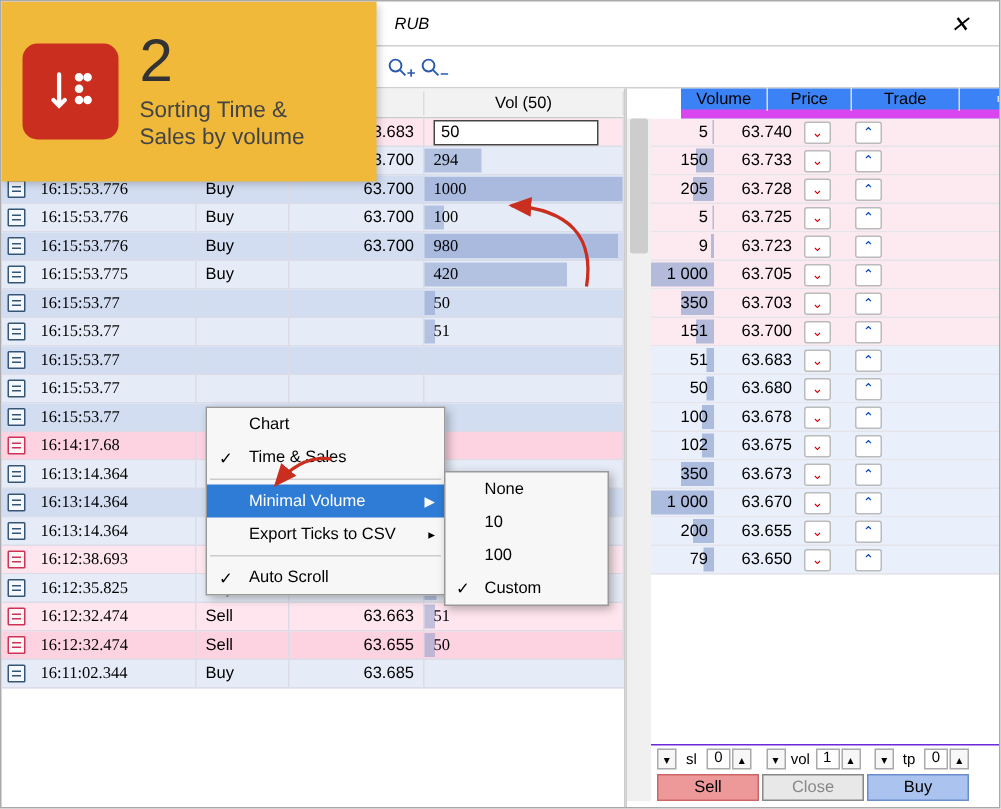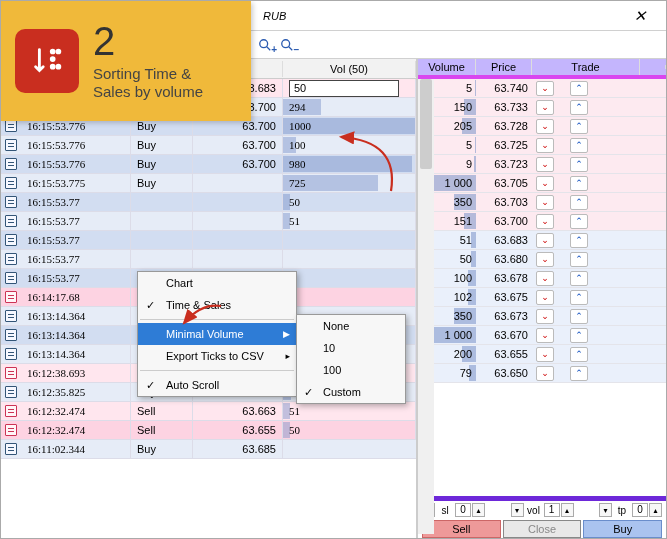--- a/index.html
+++ b/index.html
@@ -43,40 +43,40 @@
   .row.sell .doc-ic { border-color:#c35; color:#c35; background:#fff6f8; }
   .row.buy .doc-ic { border-color:#357; color:#357; background:#f6f8ff; }
 
   .vol-input { position:relative; }
   .vol-input input { width:110px; height:17px; font-size:11px; padding:0 4px; border:1px solid #444; background:#fff; }
 
   .scrollbar-v { position:absolute; right:0; top:78px; bottom:4px; width:16px; background:#f0f0f0; }
   .scrollbar-v .thumb { position:absolute; left:2px; right:2px; top:0; height:90px; background:#cdcdcd; border-radius:2px; }
 
   
-  .rhead { display:flex; background:#c4b5fd; border-bottom:4px solid #d946ef; height:20px; align-items:center; }
+  .rhead { display:flex; background:#3b82f6; border-bottom:6px solid #d946ef; height:20px; align-items:center;margin-left:36px; }
   .rhead > div { border-right:1px solid #ddd; padding:2px 4px; text-align:center; }
   .rc-vol { width:58px; text-align:right; }
   .rc-price { width:56px; text-align:right; }
   .rc-btn { width:26px; text-align:center; }
   .rc-gap { width:8px; }
   .rbody { flex:1; overflow:hidden; }
   .rrow { display:flex; height:19px; border-bottom:1px solid #e4e4ea; }
   .rrow > div { padding:0 4px; display:flex; align-items:center; height:100%; }
   .rrow .rc-vol { justify-content:flex-end; position:relative; }
   .rrow .rc-price { justify-content:flex-end; }
   .rrow.ask { background:#fdeaf0; }
   .rrow.bid { background:#eaf0fb; }
   .rc-bar { position:absolute; right:0; top:1px; bottom:1px; background:rgba(120,145,200,.55); z-index:0; }
   .rc-vol span { position:relative; z-index:1; }
   .vbtn { width:20px; height:15px; border:1px solid #bbb; border-radius:2px; background:#fff; display:flex; align-items:center; justify-content:center; font-size:9px; }
   .rrow.ask .vbtn { color:#c00; }
   .rrow.bid .vbtn { color:#04b; }
 
-  .rfooter { height:42px; border-top:5px solid #6d28d9; padding:2px 4px 0; font-size:10px; }
+  .rfooter { height:42px; border-top:1px solid #6d28d9; padding:2px 20px 0; font-size:10px; }
   .spin-row { display:flex; gap:2px; margin-bottom:3px; justify-content:space-between; }
   .spin { display:flex; align-items:center; gap:1px; }
   .spin .sb { width:13px; height:14px; border:1px solid #aaa; background:#f7f7f7; display:flex; align-items:center; justify-content:center; font-size:8px; }
   .spin .lbl { width:18px; text-align:center; }
   .spin .val { width:16px; text-align:center; border:1px solid #aaa; height:14px; line-height:12px; background:#fff; }
   .btn-row { display:flex; gap:2px; }
   .big-btn { flex:1; height:18px; border:1px solid #888; display:flex; align-items:center; justify-content:center; font-size:11px; }
   .big-btn.sell { background:#e99; border-color:#c66; }
   .big-btn.close { background:#e8e8e8; color:#888; }
   .big-btn.buy { background:#aac3ef; border-color:#6a8dcb; }
@@ -217,21 +217,21 @@
         </div>
         <div class="row buy">
           <div class="col-ic">
             <span class="doc-ic"></span>
           </div>
           <div class="col-time">16:15:53.775</div>
           <div class="col-type">Buy</div>
           <div class="col-price"></div>
           <div class="col-vol">
             <div class="vol-bar" style="width:72%"></div>
-            <span class="vol-txt">725</span>
+            <span class="vol-txt">420</span>
           </div>
         </div>
         <div class="row buy alt">
           <div class="col-ic">
             <span class="doc-ic"></span>
           </div>
           <div class="col-time">16:15:53.77</div>
           <div class="col-type"></div>
           <div class="col-price"></div>
           <div class="col-vol">

